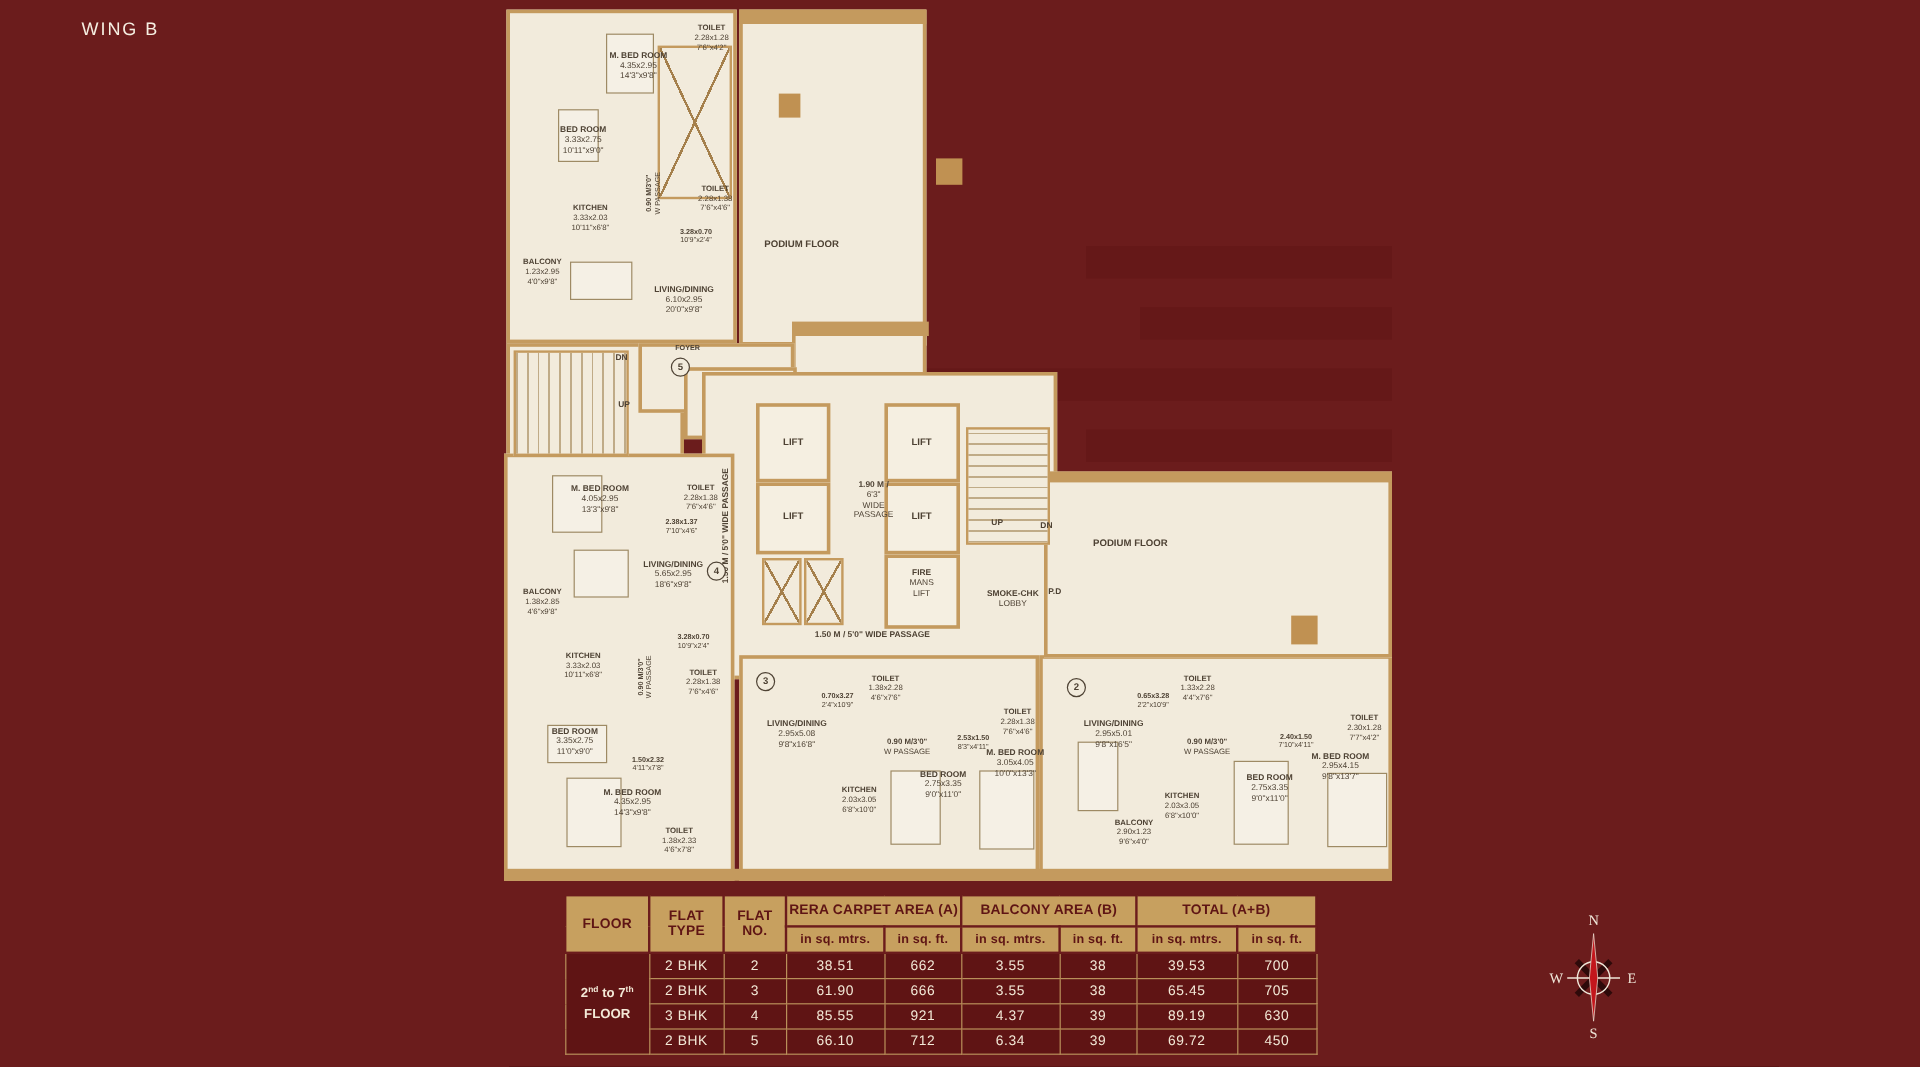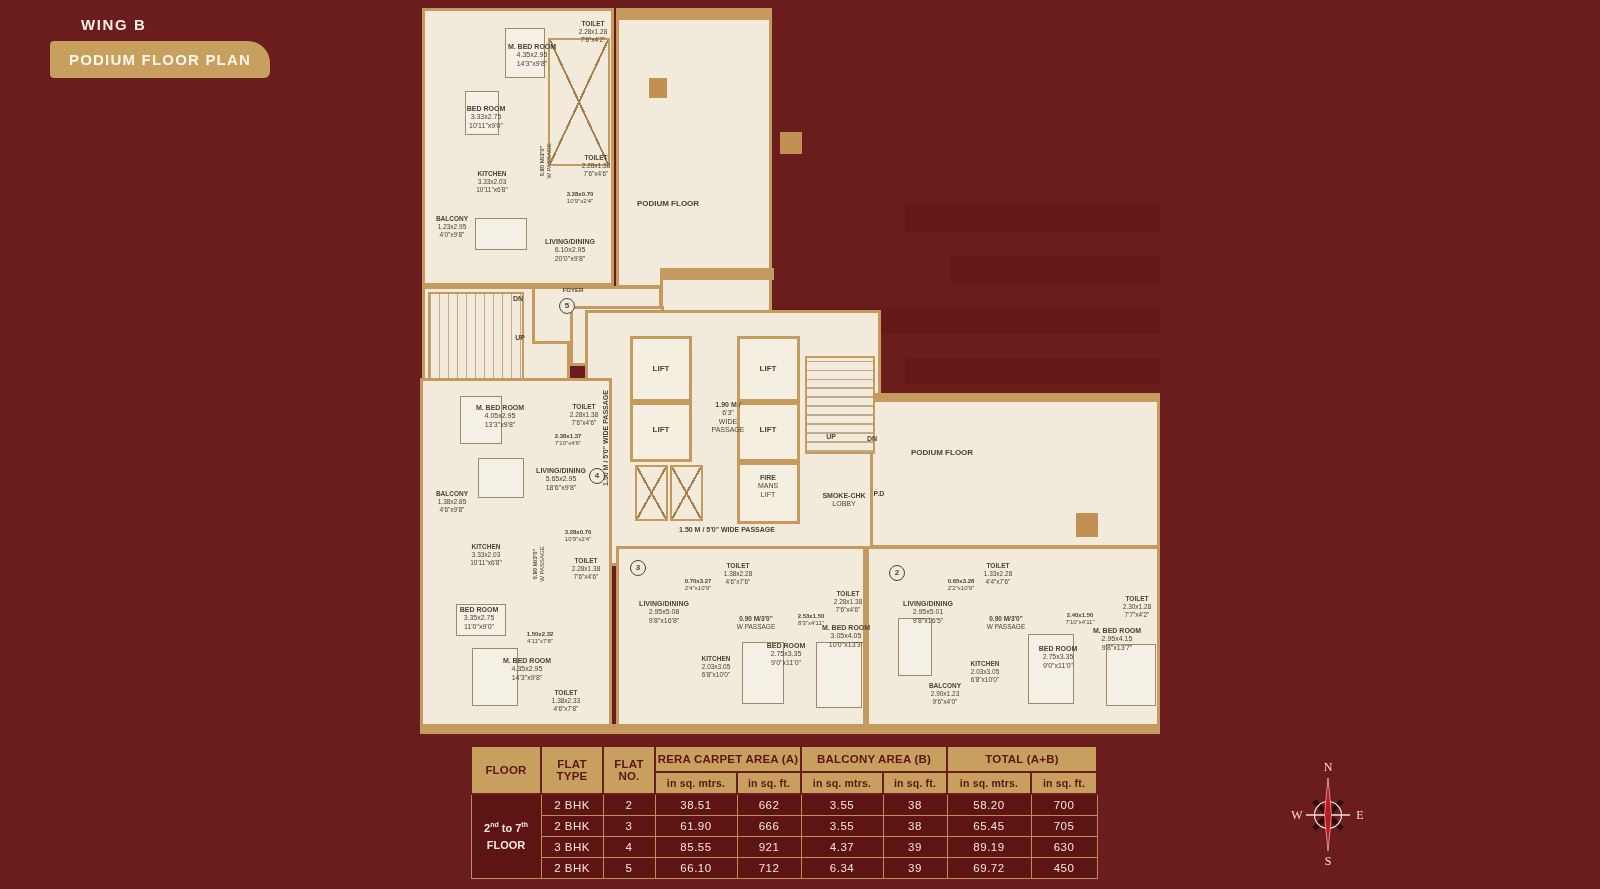--- a/index.html
+++ b/index.html
@@ -1,20 +1,20 @@
 <!DOCTYPE html>
 <html><head>
 <meta charset="utf-8">
 <style>
   html,body{margin:0;padding:0;background:#4a1010;}
   .canvas{position:relative;width:1600px;height:889px;background:#6B1C1C;overflow:hidden;
           font-family:"Liberation Sans",sans-serif;}
   .bgbar{position:absolute;background:#651818;}
   
-  .wing{position:absolute;left:81px;top:16px;color:#F6EFE2;font-size:15px;font-weight:bold;letter-spacing:1.6px;}
+  .wing{position:absolute;left:68px;top:16px;color:#F6EFE2;font-size:15px;font-weight:normal;letter-spacing:1.6px;}
   .badge{position:absolute;left:50px;top:41px;width:220px;height:37px;background:#C7A05F;
          border-radius:4px 22px 6px 4px;display:flex;align-items:center;justify-content:center;
          color:#FBF6EA;font-weight:bold;font-size:15px;letter-spacing:1.2px;}
   
   .plan{position:absolute;left:420px;top:6px;width:745px;height:732px;}
   .region{position:absolute;background:#F2EBDC;border:3px solid #C49A5E;box-sizing:border-box;}
   .wall{position:absolute;background:#C49A5E;}
   .col{position:absolute;background:#C09152;}
   .liftbox{position:absolute;background:#F5EFE1;border:3px solid #C49A5E;box-sizing:border-box;}
   .xbox{position:absolute;border:2px solid #C49A5E;box-sizing:border-box;background-color:#F2EBDC;
@@ -54,23 +54,20 @@
 <div class="canvas">
     <div class="bgbar" style="left: 905px; top: 511px; width: 255px; height: 27px; position: absolute;"></div>
     <div class="bgbar" style="left: 728px; top: 460px; width: 432px; height: 27px; position: absolute;"></div>
     <div class="bgbar" style="left: 950px; top: 409px; width: 210px; height: 27px; position: absolute;"></div>
     <div class="bgbar" style="left: 905px; top: 358px; width: 255px; height: 27px; position: absolute;"></div>
     <div class="bgbar" style="left: 728px; top: 307px; width: 432px; height: 27px; position: absolute;"></div>
     <div class="bgbar" style="left: 950px; top: 256px; width: 210px; height: 27px; position: absolute;"></div>
     <div class="bgbar" style="left: 905px; top: 205px; width: 255px; height: 27px; position: absolute;"></div>
 
   <div class="wing">WING B</div>
-  <div class="badge">
-    <span>PODIUM FLOOR PLAN</span>
-  </div>
 
   <div class="plan" id="plan">
       <div class="region" style="left: 2px; top: 2px; width: 192px; height: 278px; position: absolute;"></div>
       <div class="region" style="left: 196px; top: 2px; width: 156px; height: 280px; position: absolute;"></div>
       <div class="region" style="left: 240px; top: 268px; width: 112px; height: 44px; position: absolute;"></div>
       <div class="region" style="left: 2px; top: 280px; width: 148px; height: 100px; position: absolute;"></div>
       <div class="region" style="left: 112px; top: 280px; width: 130px; height: 58px; position: absolute;"></div>
       <div class="region" style="left: 150px; top: 300px; width: 94px; height: 60px; position: absolute;"></div>
       <div class="region" style="left: 165px; top: 304px; width: 296px; height: 256px; position: absolute;"></div>
       <div class="region" style="left: 0px; top: 372px; width: 192px; height: 356px; position: absolute;"></div>
@@ -402,21 +399,21 @@
     </thead>
     <tbody id="tbody">
         <tr>
           <th rowspan="4" class="floorcell"><span>2</span><sup>nd</sup><span> to </span><span>7</span><sup>th</sup><br><span>FLOOR</span></th>
           <td>2 BHK</td>
           <td>2</td>
           <td>38.51</td>
           <td>662</td>
           <td>3.55</td>
           <td>38</td>
-          <td>58.20</td>
+          <td>39.53</td>
           <td>700</td>
         </tr>
         <tr>
           <td>2 BHK</td>
           <td>3</td>
           <td>61.90</td>
           <td>666</td>
           <td>3.55</td>
           <td>38</td>
           <td>65.45</td>

